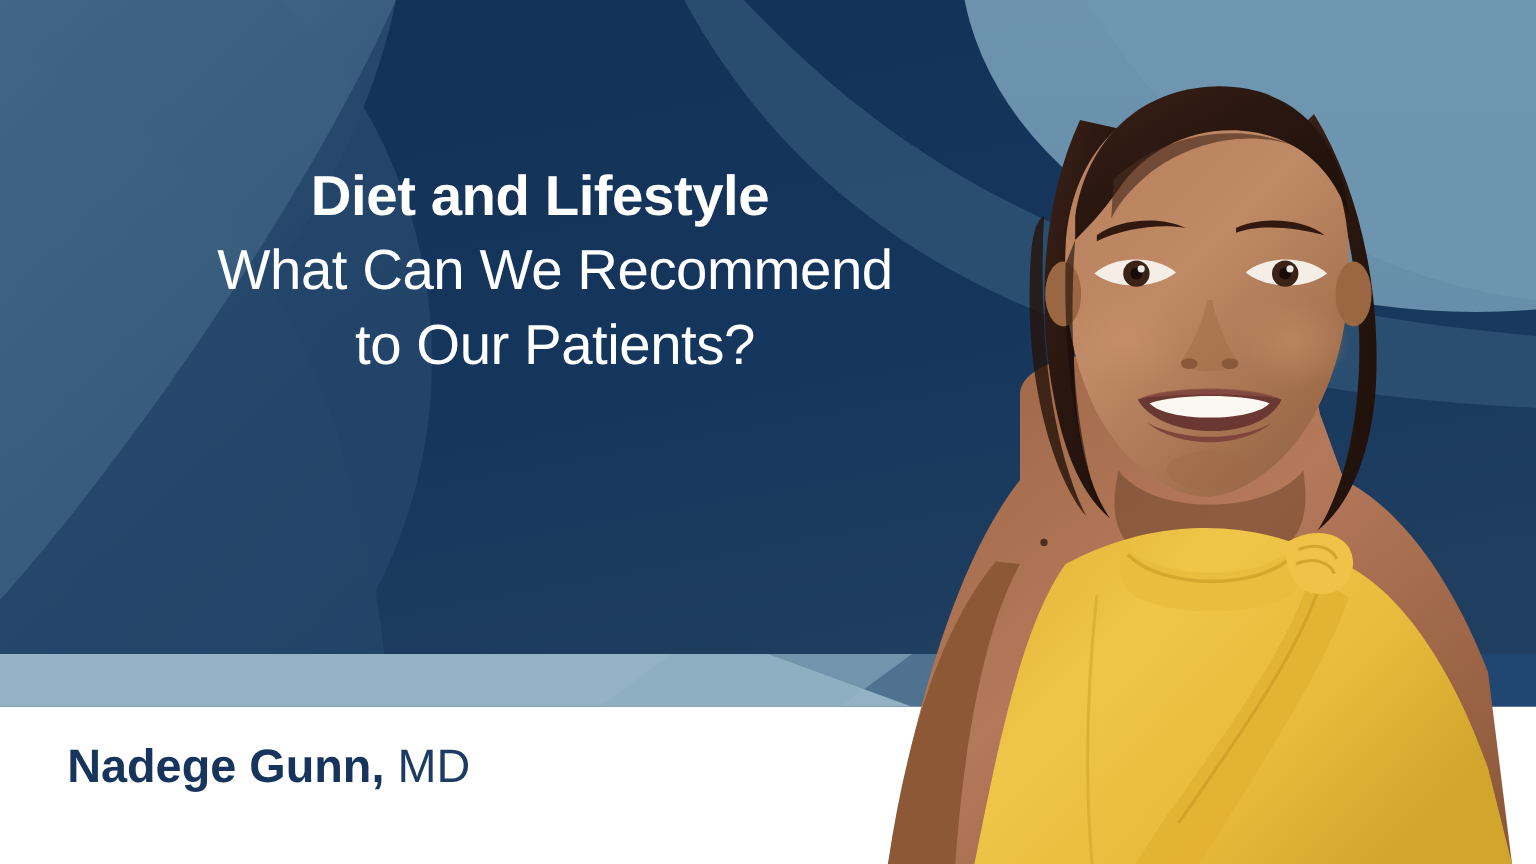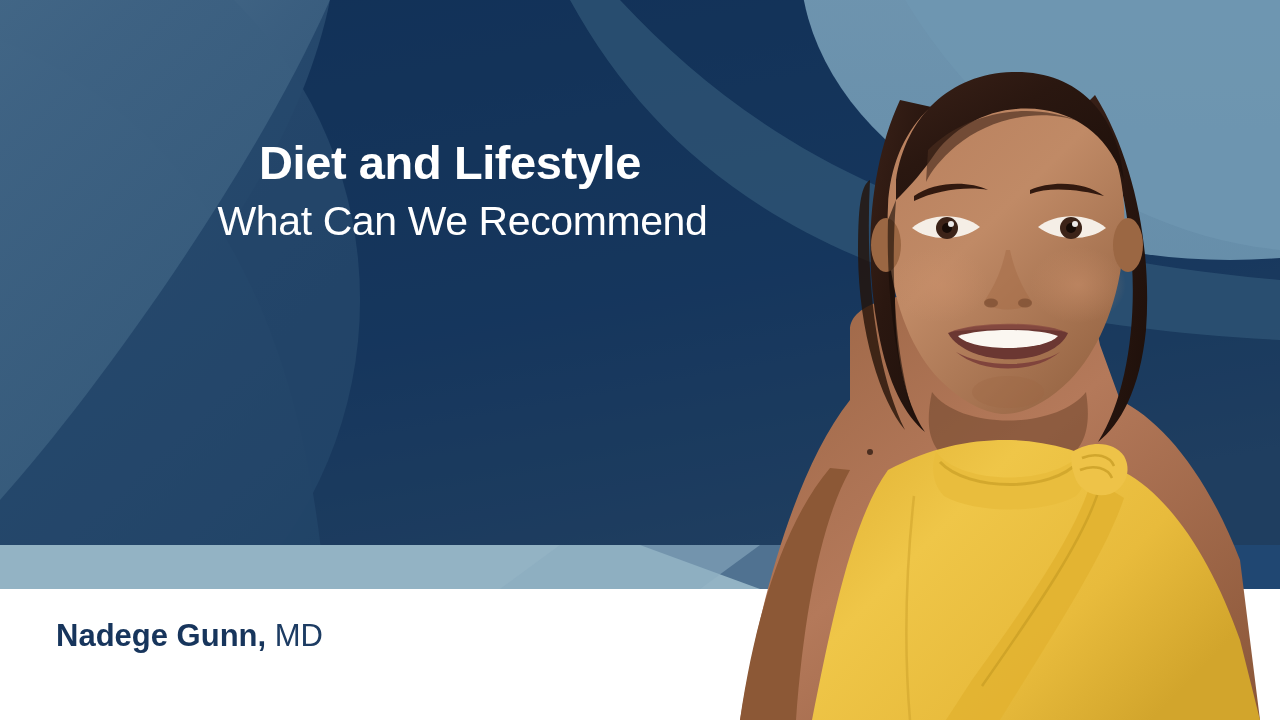--- a/index.html
+++ b/index.html
@@ -54,39 +54,39 @@
     letter-spacing: -0.4px;
     line-height: 1.32;
     white-space: nowrap;
   }
   .title-line.bold {
     font-weight: 700;
     font-size: 47px;
   }
   .title-line.light {
     font-weight: 300;
-    font-size: 41px;
+    font-size: 47px;
     margin-left: 25px;
   }
 
   
   .name-bar {
     position: absolute;
     left: 0;
     top: 589px;
     width: 1280px;
     height: 131px;
     background: #ffffff;
     z-index: 3;
   }
   .speaker-name {
     position: absolute;
     left: 56px;
     top: 29px;
-    font-size: 31px;
+    font-size: 39px;
     color: #17355c;
     white-space: nowrap;
   }
   .speaker-name .nm {
     font-weight: 700;
   }
   .speaker-name .cred {
     font-weight: 400;
     color: #1d3c63;
   }
@@ -147,20 +147,21 @@
       <rect x="0" y="545" width="1280" height="44" fill="#93b3c4"></rect>
       <path d="M640,545 L1280,545 L1280,589 L760,589 Z" fill="#4a6d8c" opacity="0.92"></path>
       <path d="M960,545 L1280,545 L1280,589 L1080,589 Z" fill="#1d4471" opacity="0.95"></path>
       <path d="M560,545 L760,545 L700,589 L500,589 Z" fill="#8aacc0" opacity="0.6"></path>
     </svg>
   </div>
 
   <div class="title-block">
     <div class="title-line bold">Diet and Lifestyle</div>
     <div class="title-line light">What Can We Recommend</div>
+    <div class="title-line light">to Our Patients?</div>
   </div>
 
   <div class="name-bar">
     <div class="speaker-name">
       <span class="nm">Nadege Gunn,</span><span>&nbsp;</span><span class="cred">MD</span>
     </div>
   </div>
 
   <div class="portrait">
     <svg width="580" height="720" viewBox="0 0 580 720">

